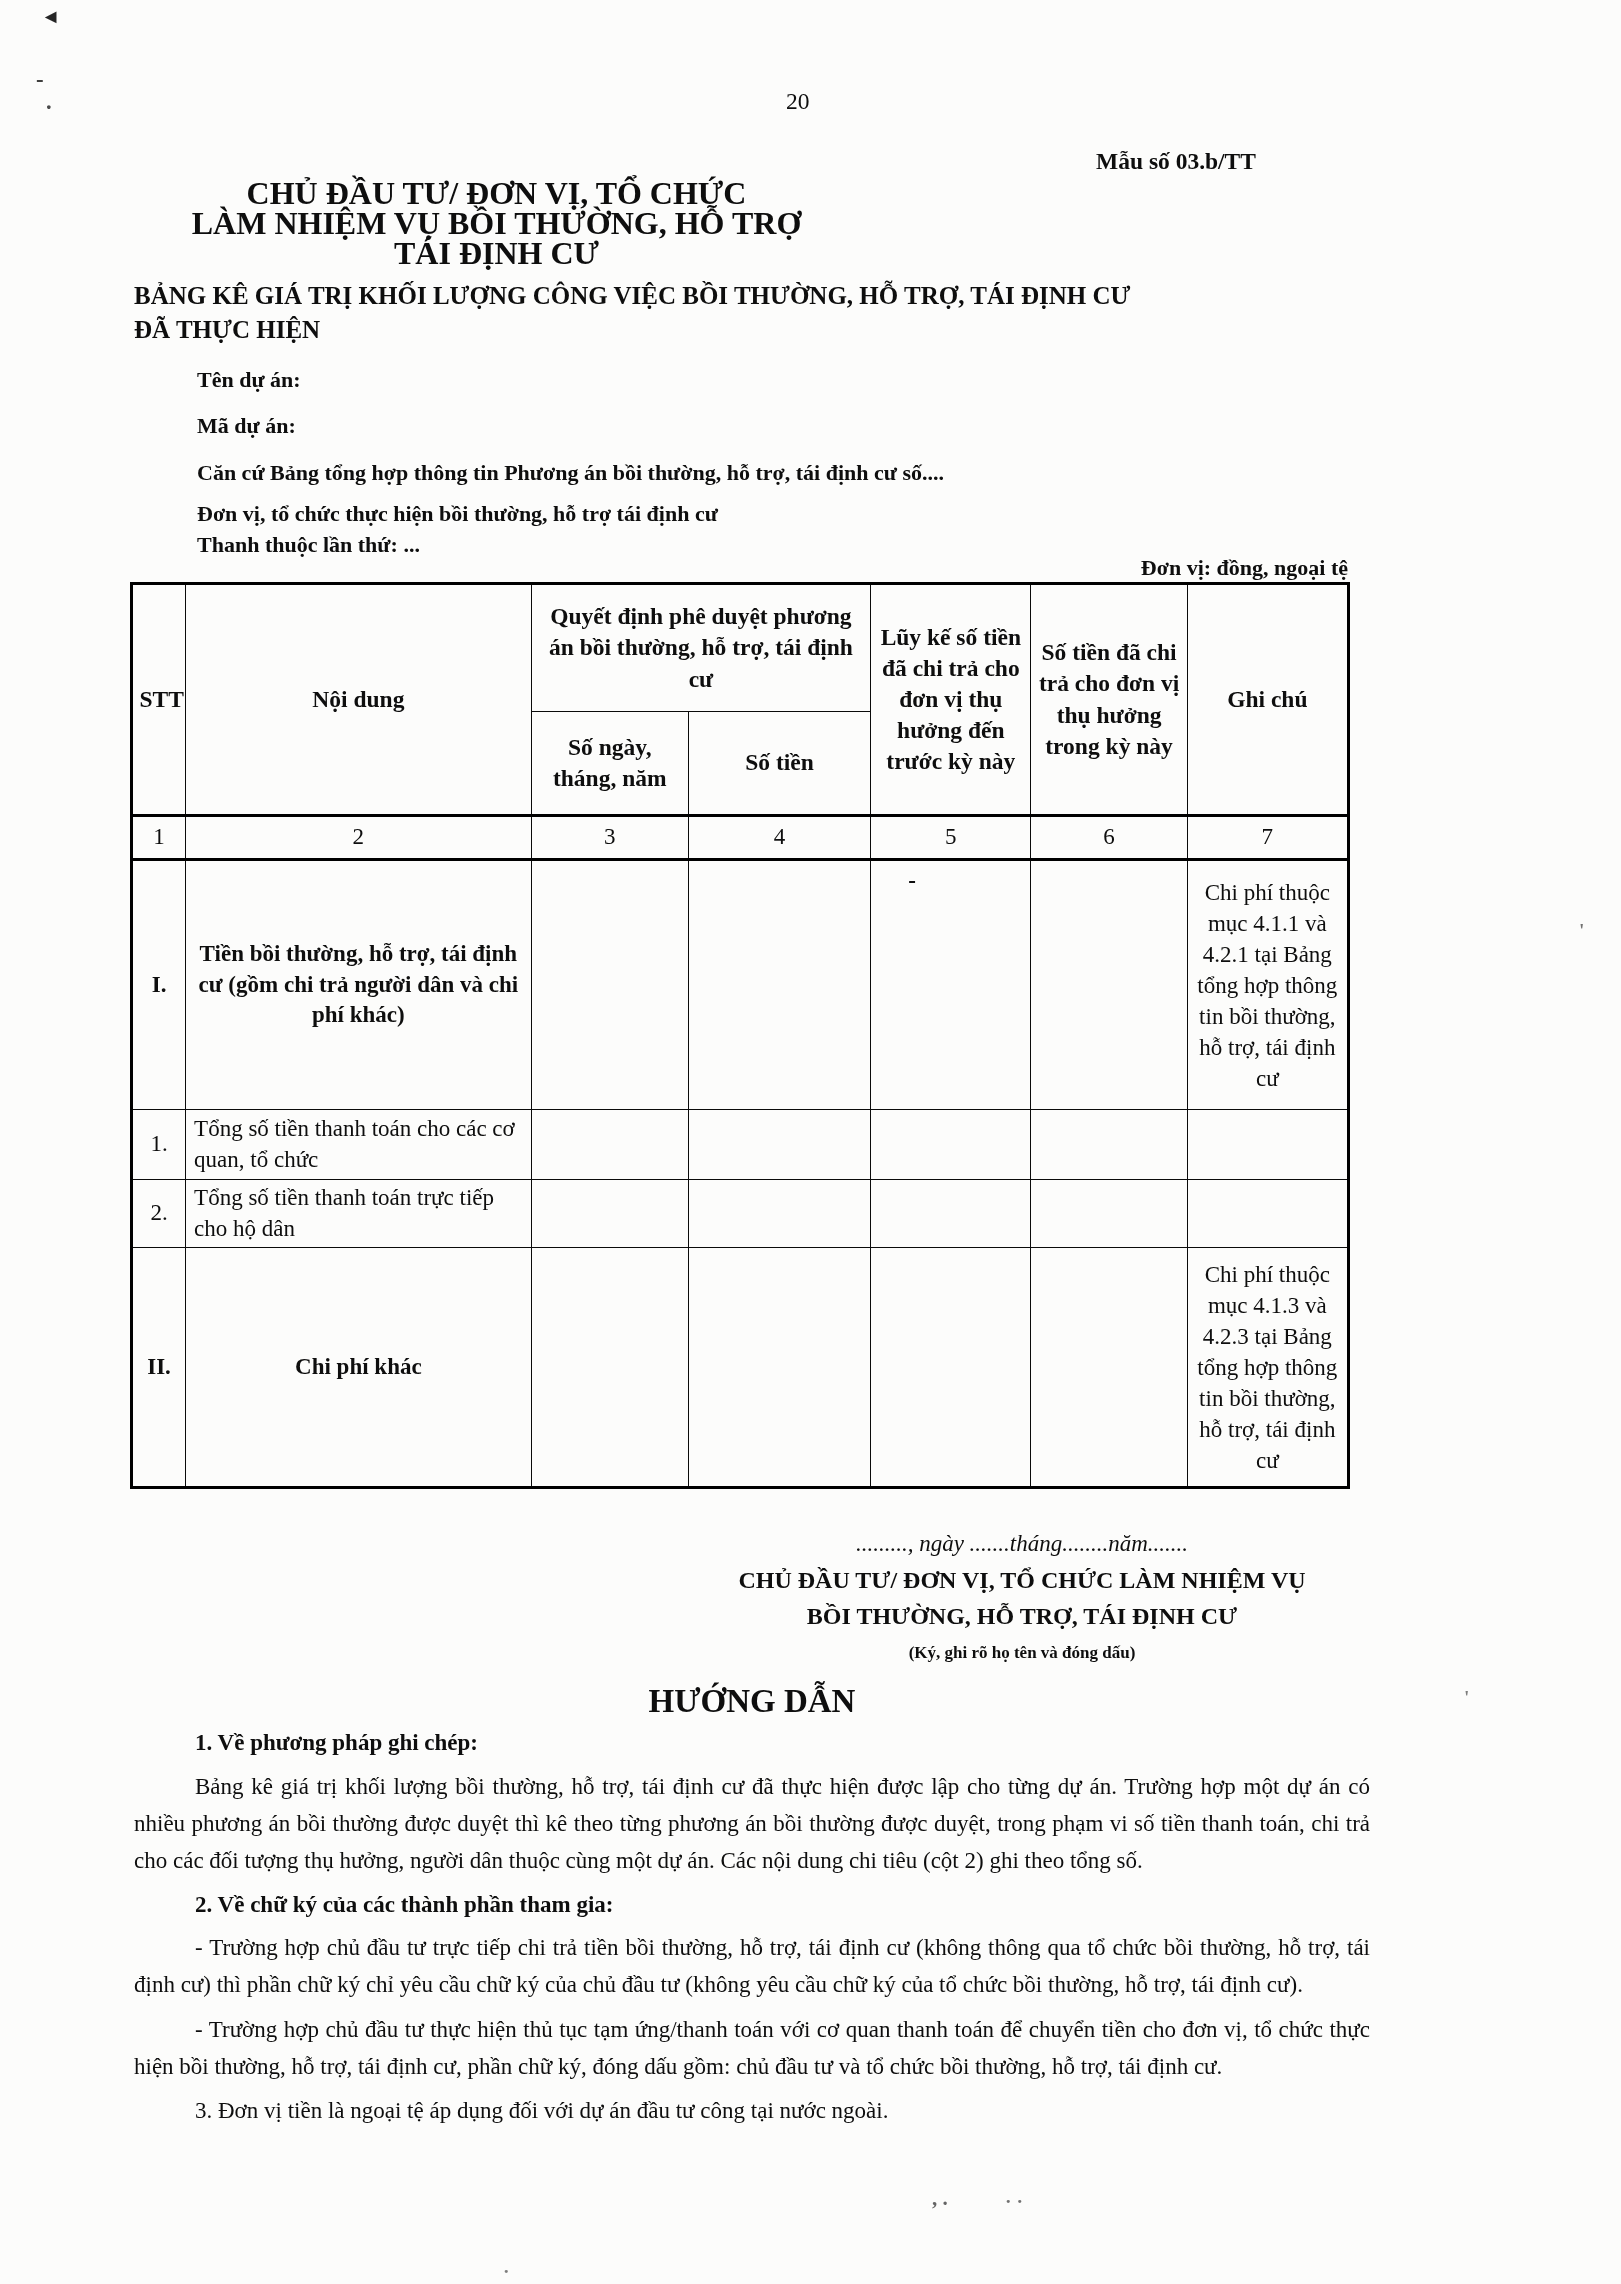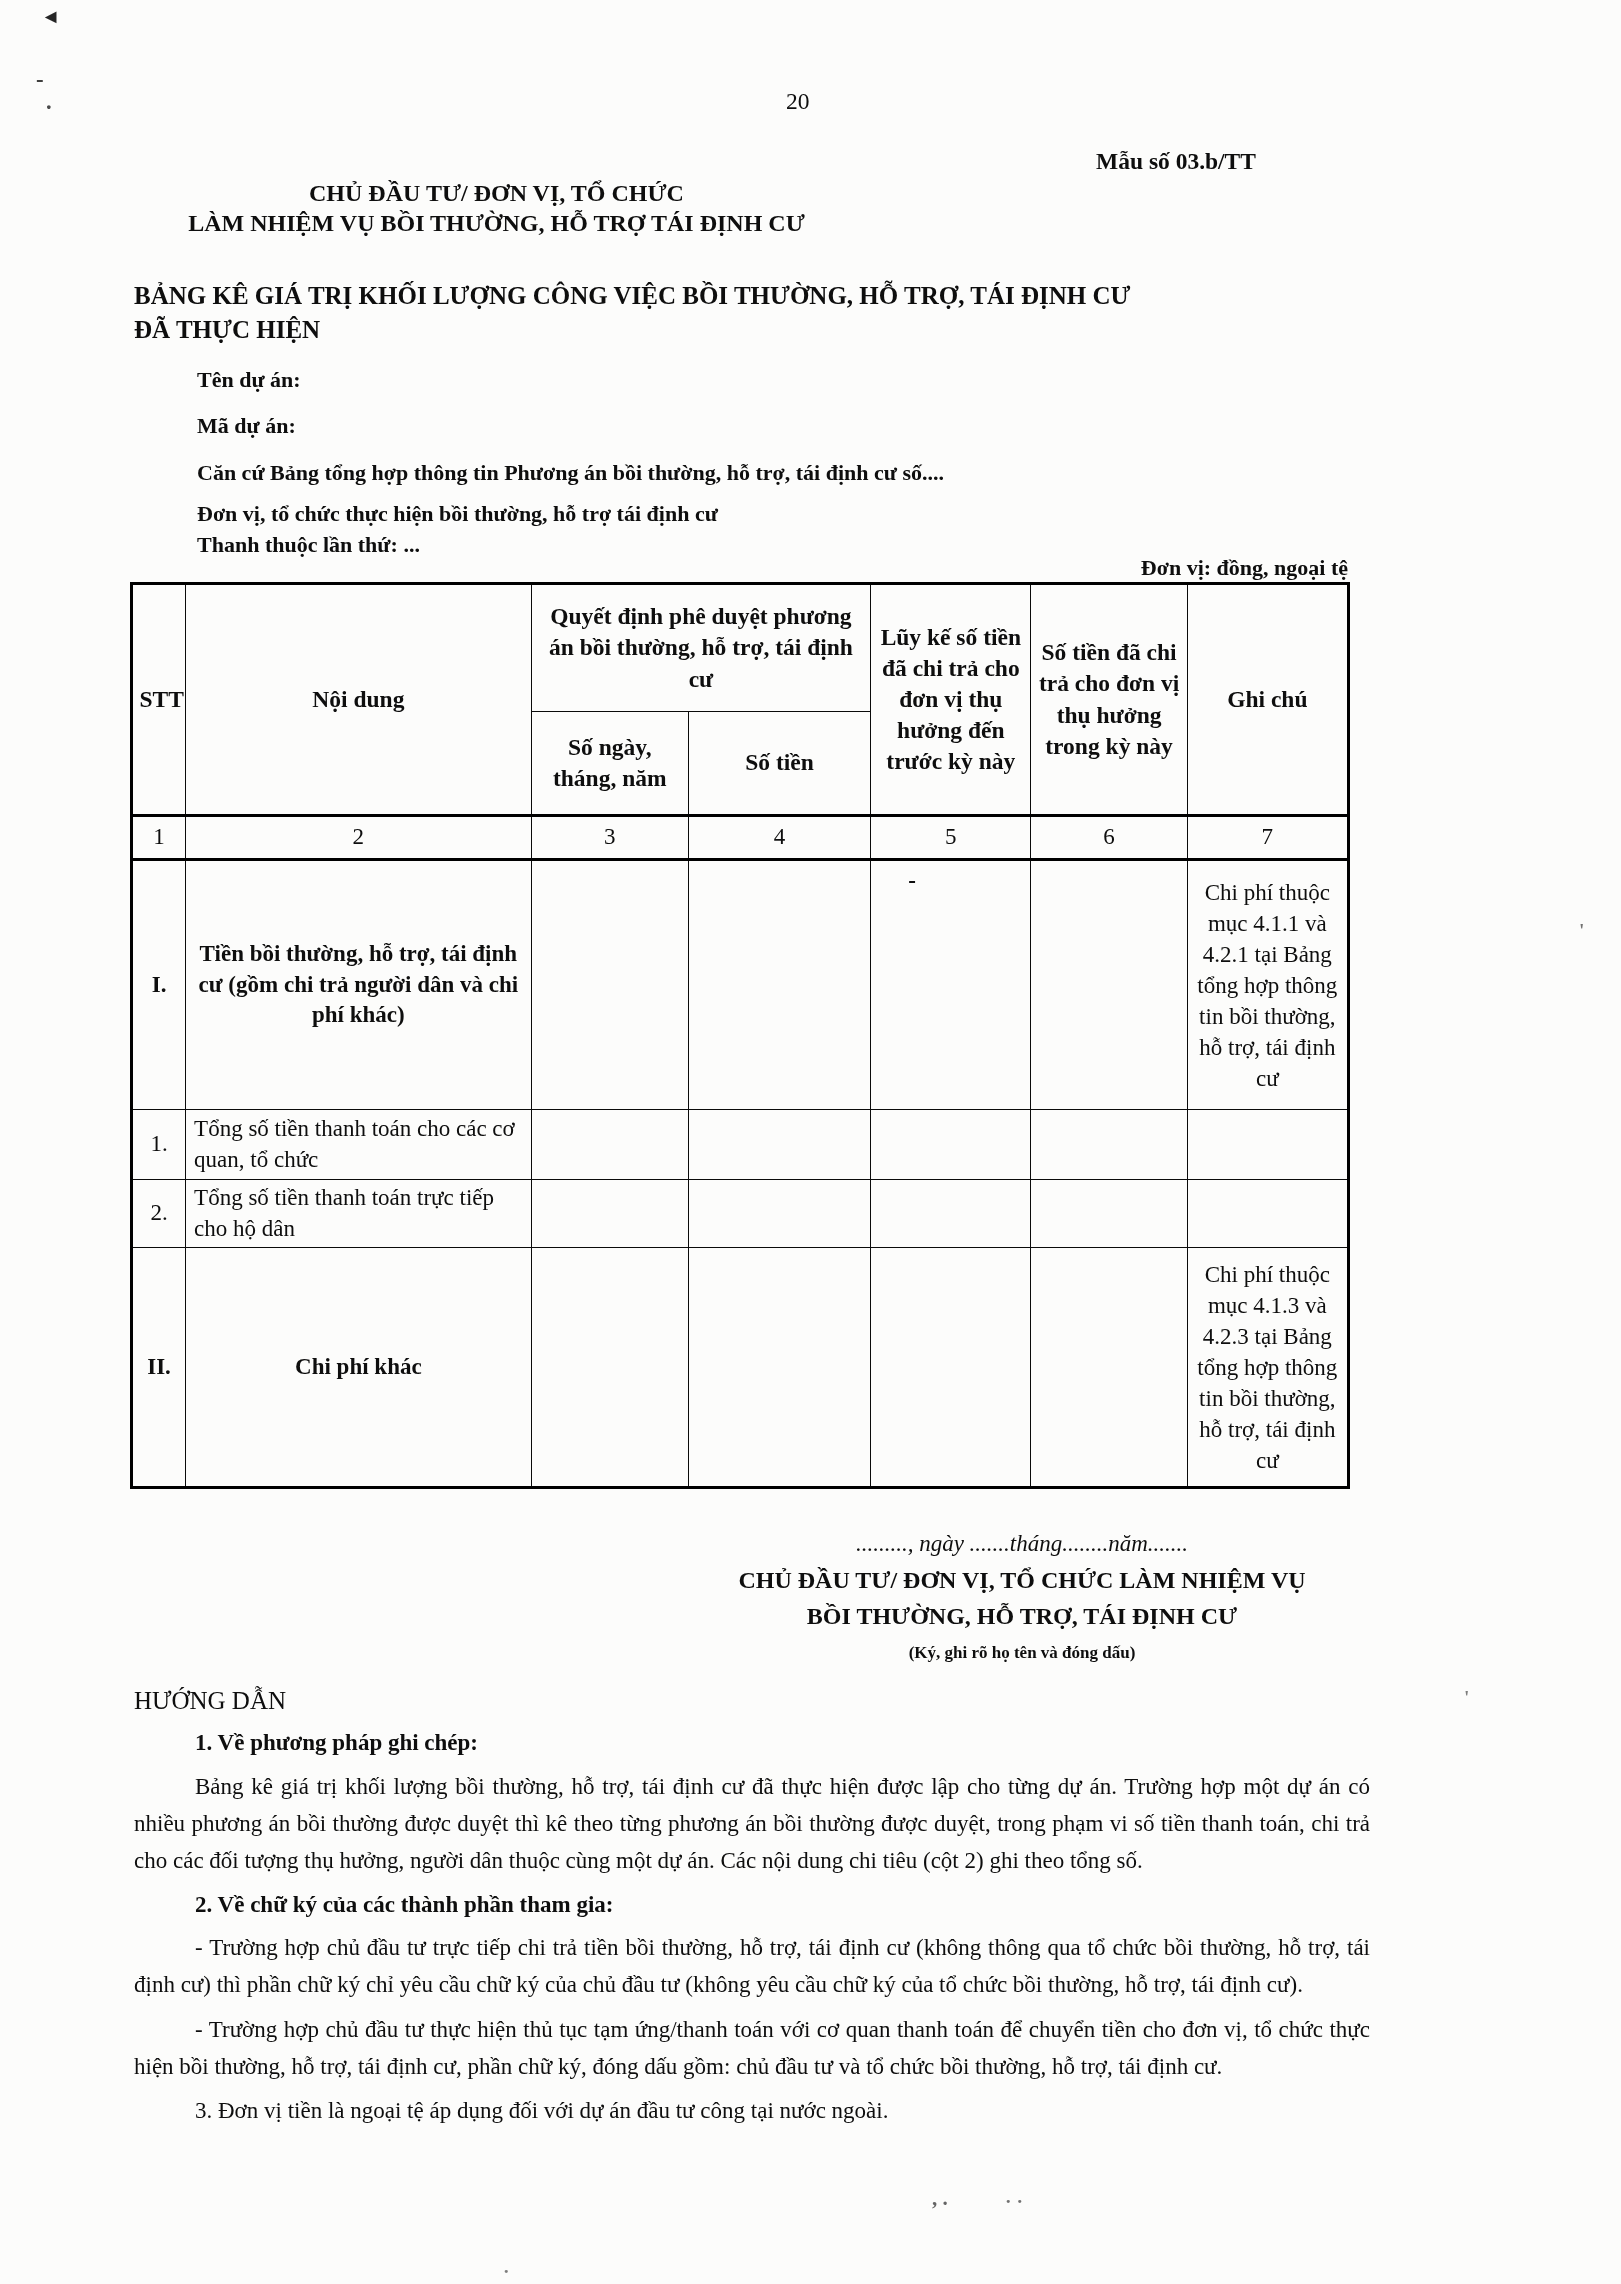--- a/index.html
+++ b/index.html
@@ -11,21 +11,21 @@
     color:#0e0e0e;
     overflow:hidden;
   }
   .abs{position:absolute;}
   .bold{font-weight:bold;}
 
   .page-number{left:786px;top:88px;width:49px;text-align:left;font-size:23.5px;}
   .form-code{left:1096px;top:148px;font-size:23.5px;font-weight:bold;}
 
   .org-block{left:166px;top:178px;width:661px;text-align:center;
-    font-weight:bold;font-size:24px;line-height:30px;}
+    font-weight:bold;font-size:32px;line-height:30px;}
   .title-block{left:134px;top:279px;width:1200px;
     font-weight:bold;font-size:25px;line-height:34px;}
 
   .meta-block{left:197px;top:366px;width:1054px;font-weight:bold;font-size:22px;line-height:27.6px;}
   .meta-line1{margin-bottom:18px;}
   .meta-line2{margin-bottom:20px;}
   .meta-line3{margin-bottom:13px;}
   .meta-line4{margin-bottom:3.2px;}
   .currency-note{left:134px;top:555px;width:1214px;text-align:right;
     font-weight:bold;font-size:22px;}
@@ -56,21 +56,21 @@
   td.c-left{text-align:left;padding-left:8px;}
   td.c-note{font-size:23px;line-height:31px;padding:4.9px 3.2px;}
   td.c-dash{vertical-align:top;text-align:left;padding:4.9px 0 0 37px;font-weight:bold;}
 
   .sig-block{left:655px;top:1528px;width:734px;text-align:center;}
   .sig-date{font-style:italic;font-size:23px;line-height:31px;margin-bottom:3.2px;}
   .sig-role{font-weight:bold;font-size:24px;line-height:36px;}
   .sig-note{font-weight:bold;font-size:17px;line-height:32px;margin-top:3px;}
 
   .instr-block{left:134px;top:1685px;width:1236px;font-size:23px;}
-  .instr-title{font-weight:normal;font-size:25px;line-height:32px;margin:0 0 8px 0;}
+  .instr-title{text-align:center;font-weight:bold;font-size:33px;line-height:32px;margin:0 0 8px 0;}
   .instr-heading{font-weight:bold;margin:0 0 6.5px 0;text-indent:61px;line-height:36px;}
   .instr-para{margin:0 0 8px 0;text-indent:61px;text-align:justify;line-height:37px;}
   .instr-single{margin:0;text-indent:61px;line-height:36px;}
 
   .artifact{position:absolute;color:#000;font-weight:bold;line-height:1;}
 </style>
 </head>
 <body>
 
 <div class="page">

